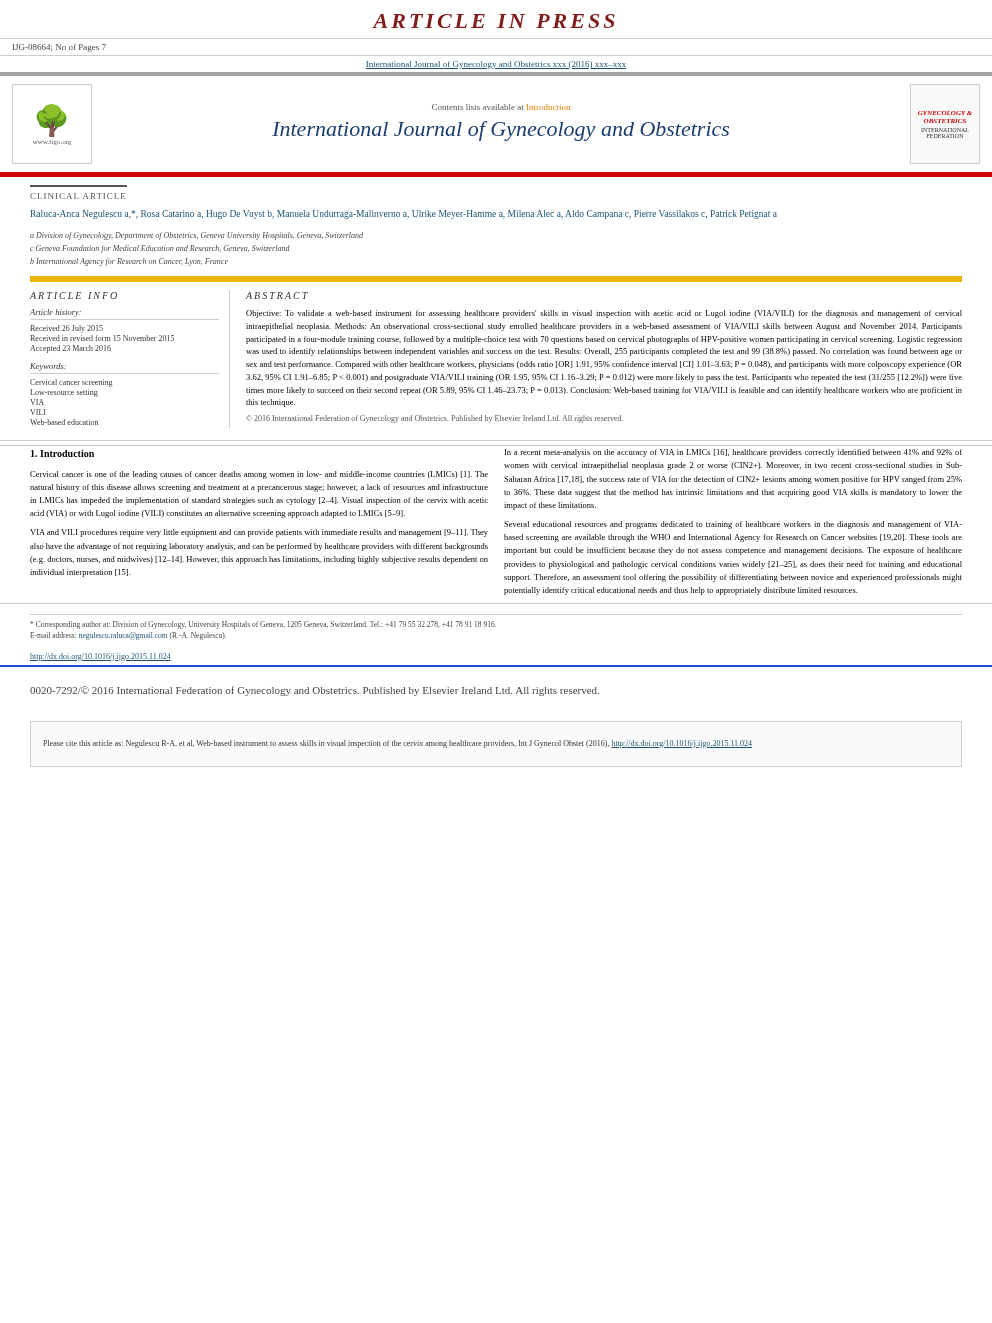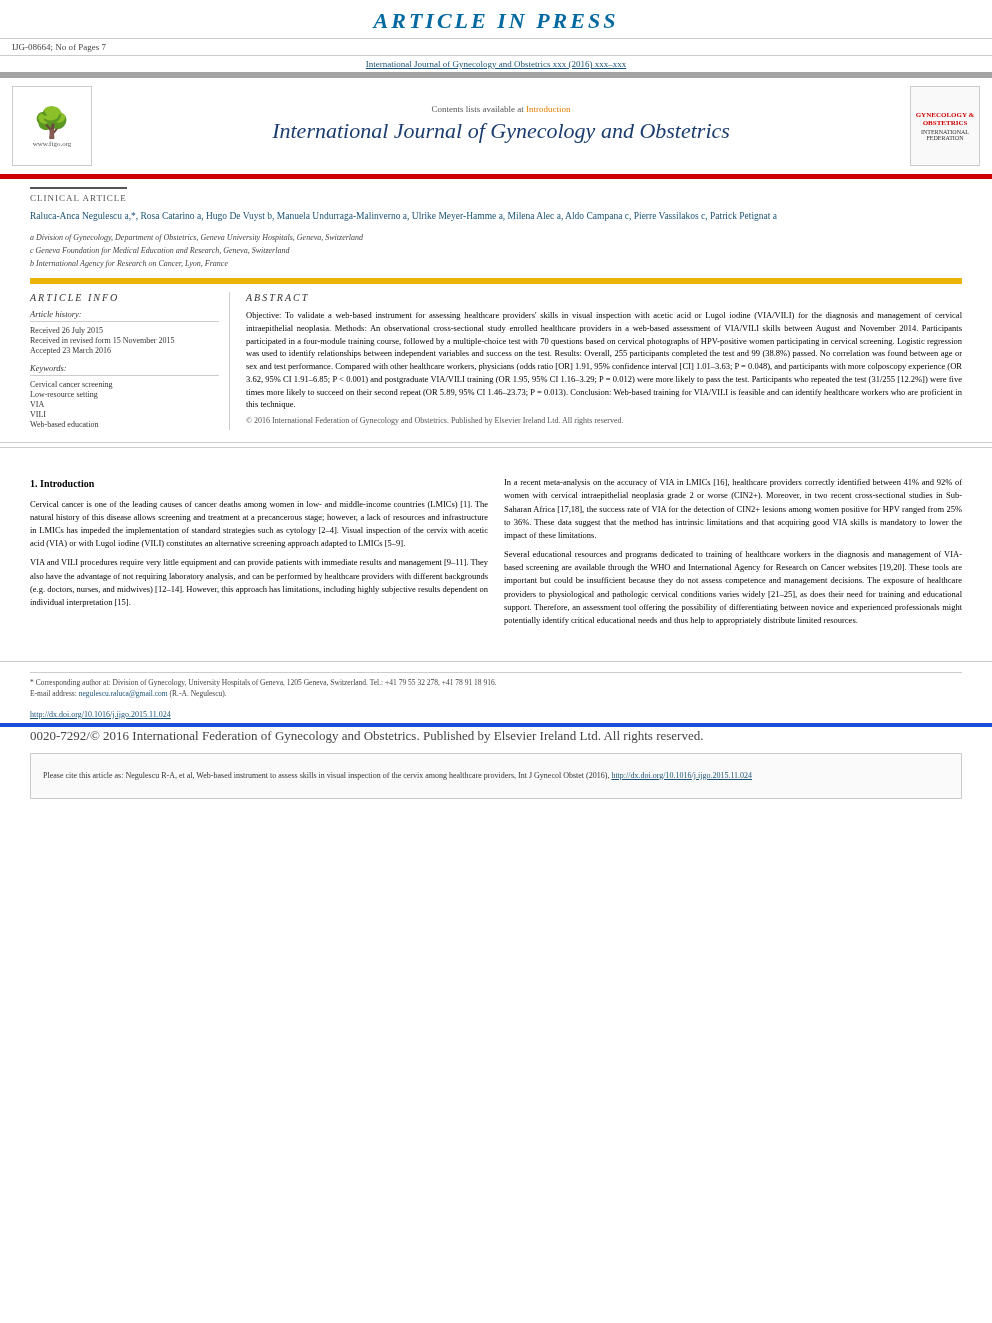--- a/index.html
+++ b/index.html
@@ -15,41 +15,41 @@
     
     .article-in-press-banner {
       background: #fff;
       text-align: center;
       padding: 8px 0 4px;
       border-bottom: 1px solid #ccc;
     }
     .article-in-press-banner .banner-text {
       font-size: 22px;
       font-weight: bold;
-      color: #0369a1;
+      color: #7f1d1d;
       letter-spacing: 3px;
       font-style: italic;
       text-transform: uppercase;
     }
 
     
     .top-meta {
       font-size: 9px;
       padding: 3px 12px;
       color: #444;
       border-bottom: 1px solid #ccc;
     }
 
     
     .journal-link-line {
       text-align: center;
       font-size: 9px;
       padding: 3px 0;
       color: #1a5276;
-      border-bottom: 6px solid #a3a3a3;
+      border-bottom: 4px solid #a3a3a3;
     }
     .journal-link-line a, .journal-link-line span.link {
       color: #1a5276;
       text-decoration: underline;
     }
 
     
     .journal-header {
       display: flex;
       align-items: center;
@@ -114,20 +114,21 @@
       font-size: 6px;
       color: #333;
       text-align: center;
       background: #f9f9f9;
     }
     .journal-logo-right .logo-top {
       font-size: 7px;
       font-weight: bold;
       color: #c00;
       text-transform: uppercase;
+      font-style: italic;
     }
 
     
     .article-section {
       padding: 8px 30px;
       border-top: 1px solid #ccc;
     }
 
     .clinical-article-label {
       font-size: 9px;
@@ -229,21 +230,21 @@
     .copyright-line {
       font-size: 8px;
       color: #555;
       margin-top: 4px;
     }
 
     
     .body-section {
       display: flex;
       gap: 16px;
-      padding: 28px 30px;
+      padding: 0 30px;
       border-top: 1px solid #ccc;
     }
     .body-col {
       flex: 1;
       font-size: 8.5px;
       line-height: 1.55;
       text-align: justify;
       color: #000;
     }
 
@@ -272,24 +273,24 @@
       padding: 4px 30px;
       font-size: 8px;
     }
     .doi-line a, .doi-line span.link {
       color: #1a5276;
       text-decoration: underline;
     }
 
     
     .copyright-bottom {
-      padding: 1px 30px;
-      font-size: 13px;
+      padding: 17px 30px;
+      font-size: 11px;
       color: #444;
-      border-top: 4px solid #1d4ed8;
+      border-top: 2px solid #1d4ed8;
     }
 
     
     .citation-box {
       margin: 8px 30px;
       border: 1px solid #ccc;
       padding: 16px 12px;
       font-size: 8px;
       color: #333;
       background: #fafafa;

